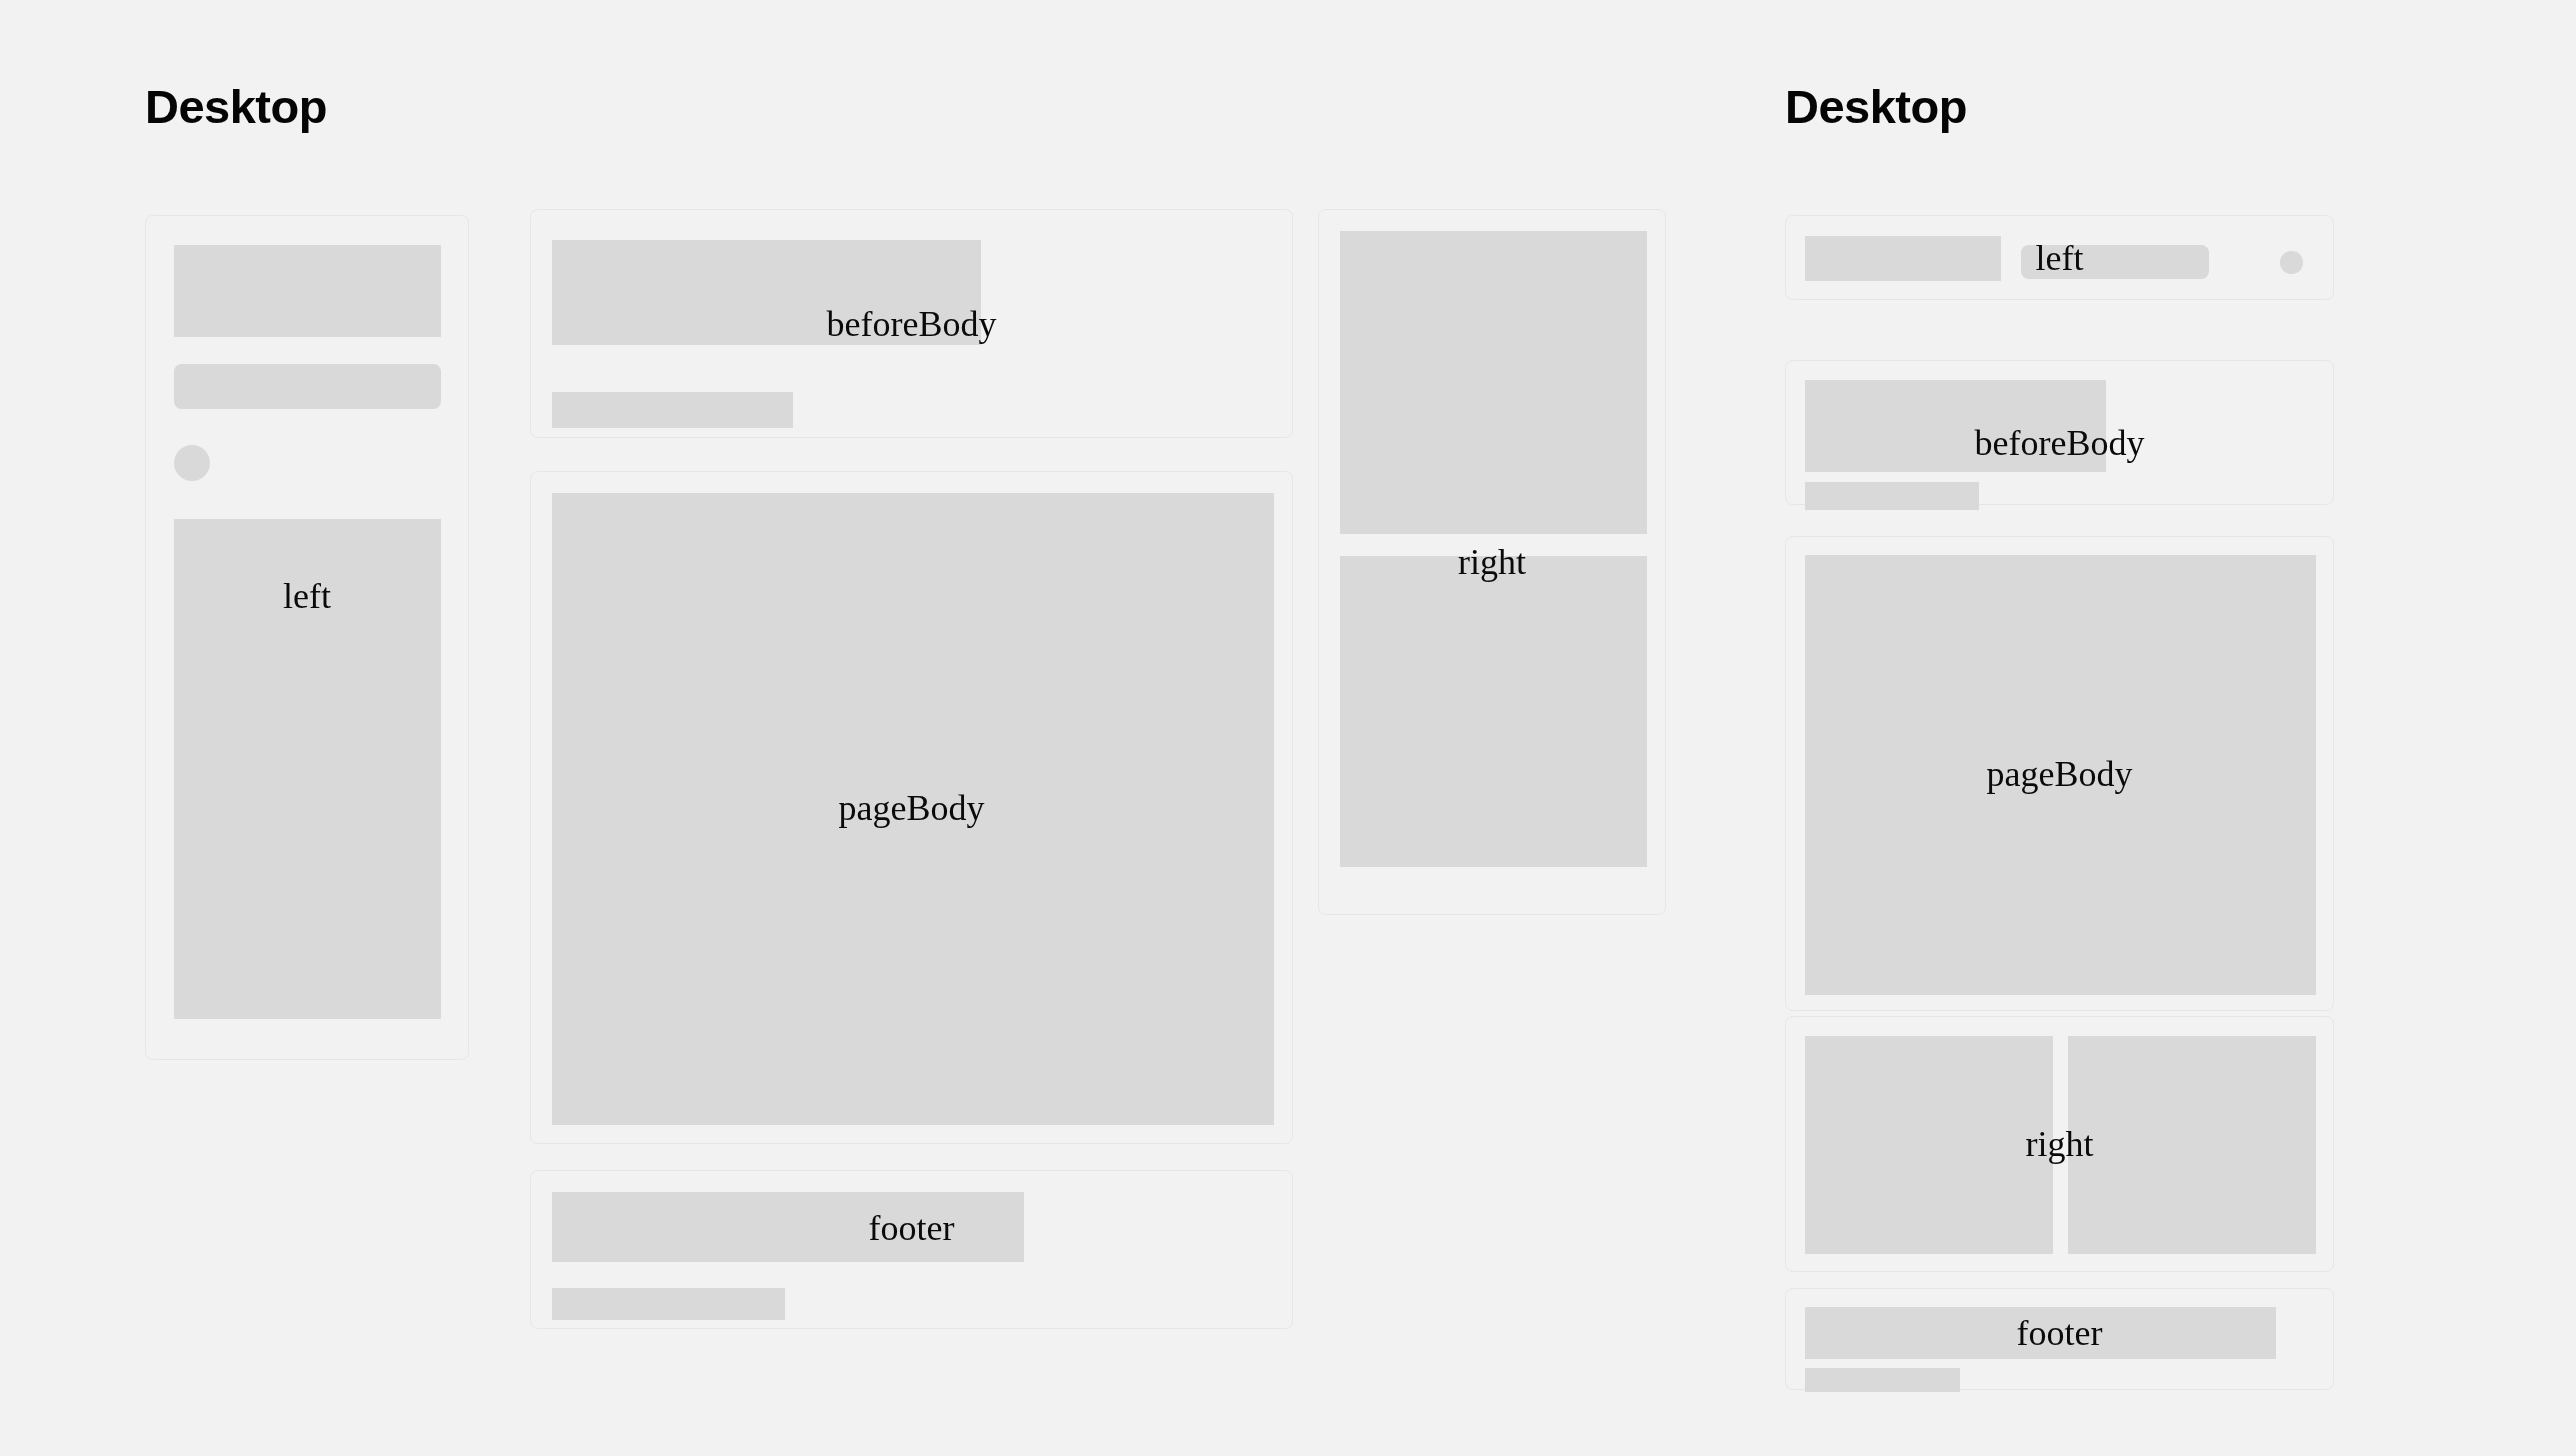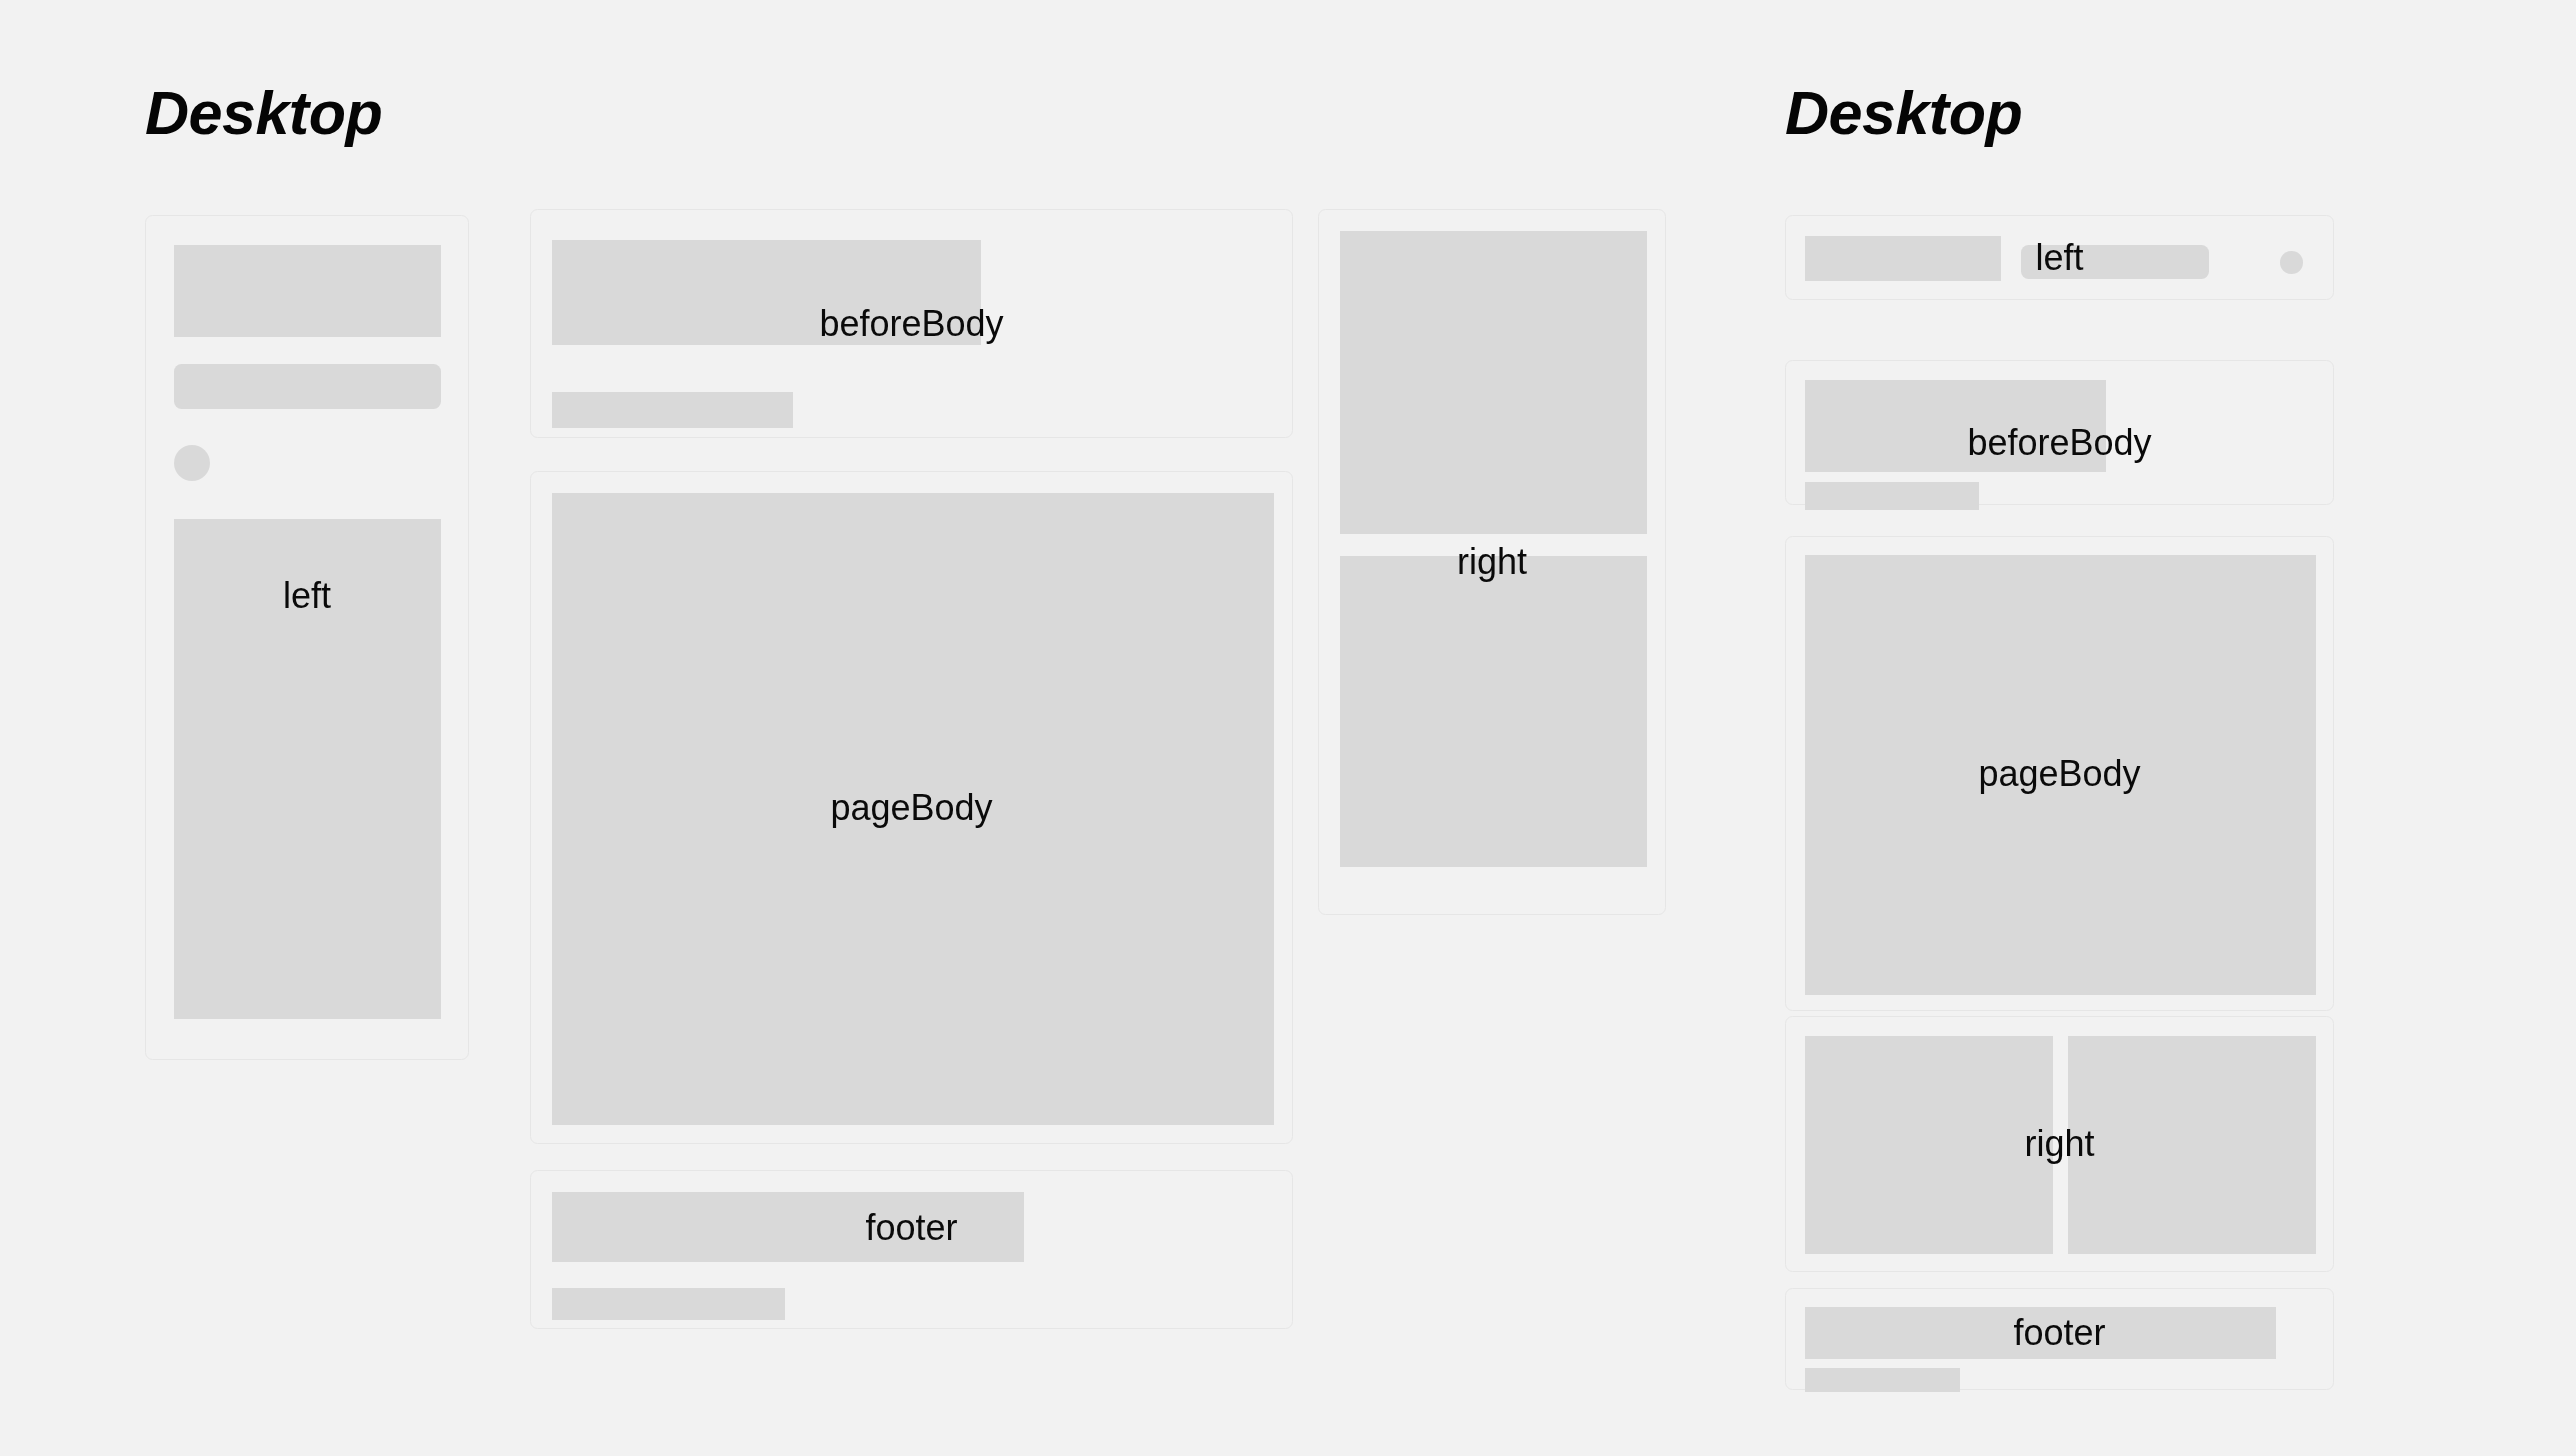--- a/index.html
+++ b/index.html
@@ -34,38 +34,37 @@
     background: #d9d9d9;
     border-radius: 50%;
   }
   .slot-label {
     position: absolute;
     left: 0;
     right: 0;
     top: 50%;
     transform: translateY(-50%);
     text-align: center;
-    font-family: Liberation Sans, sans-serif;
+    font-family: Liberation Serif, serif;
     font-size: 36px;
     line-height: 1;
     color: #0a0a0a;
     pointer-events: none;
     white-space: nowrap;
   }
 
   
   .heading {
     position: absolute;
-    font-size: 61px;
+    font-size: 47px;
     font-weight: bold;
     color: #050505;
     letter-spacing: -0.5px;
     line-height: 1;
     white-space: nowrap;
-    font-style: italic;
   }
   #heading-desktop { left: 145px; top: 83px; }
   #heading-mobile  { left: 1785px; top: 83px; }
 
   
   
   #desktop-left-panel {
     position: absolute;
     left: 145px; top: 215px;
     width: 324px; height: 845px;

